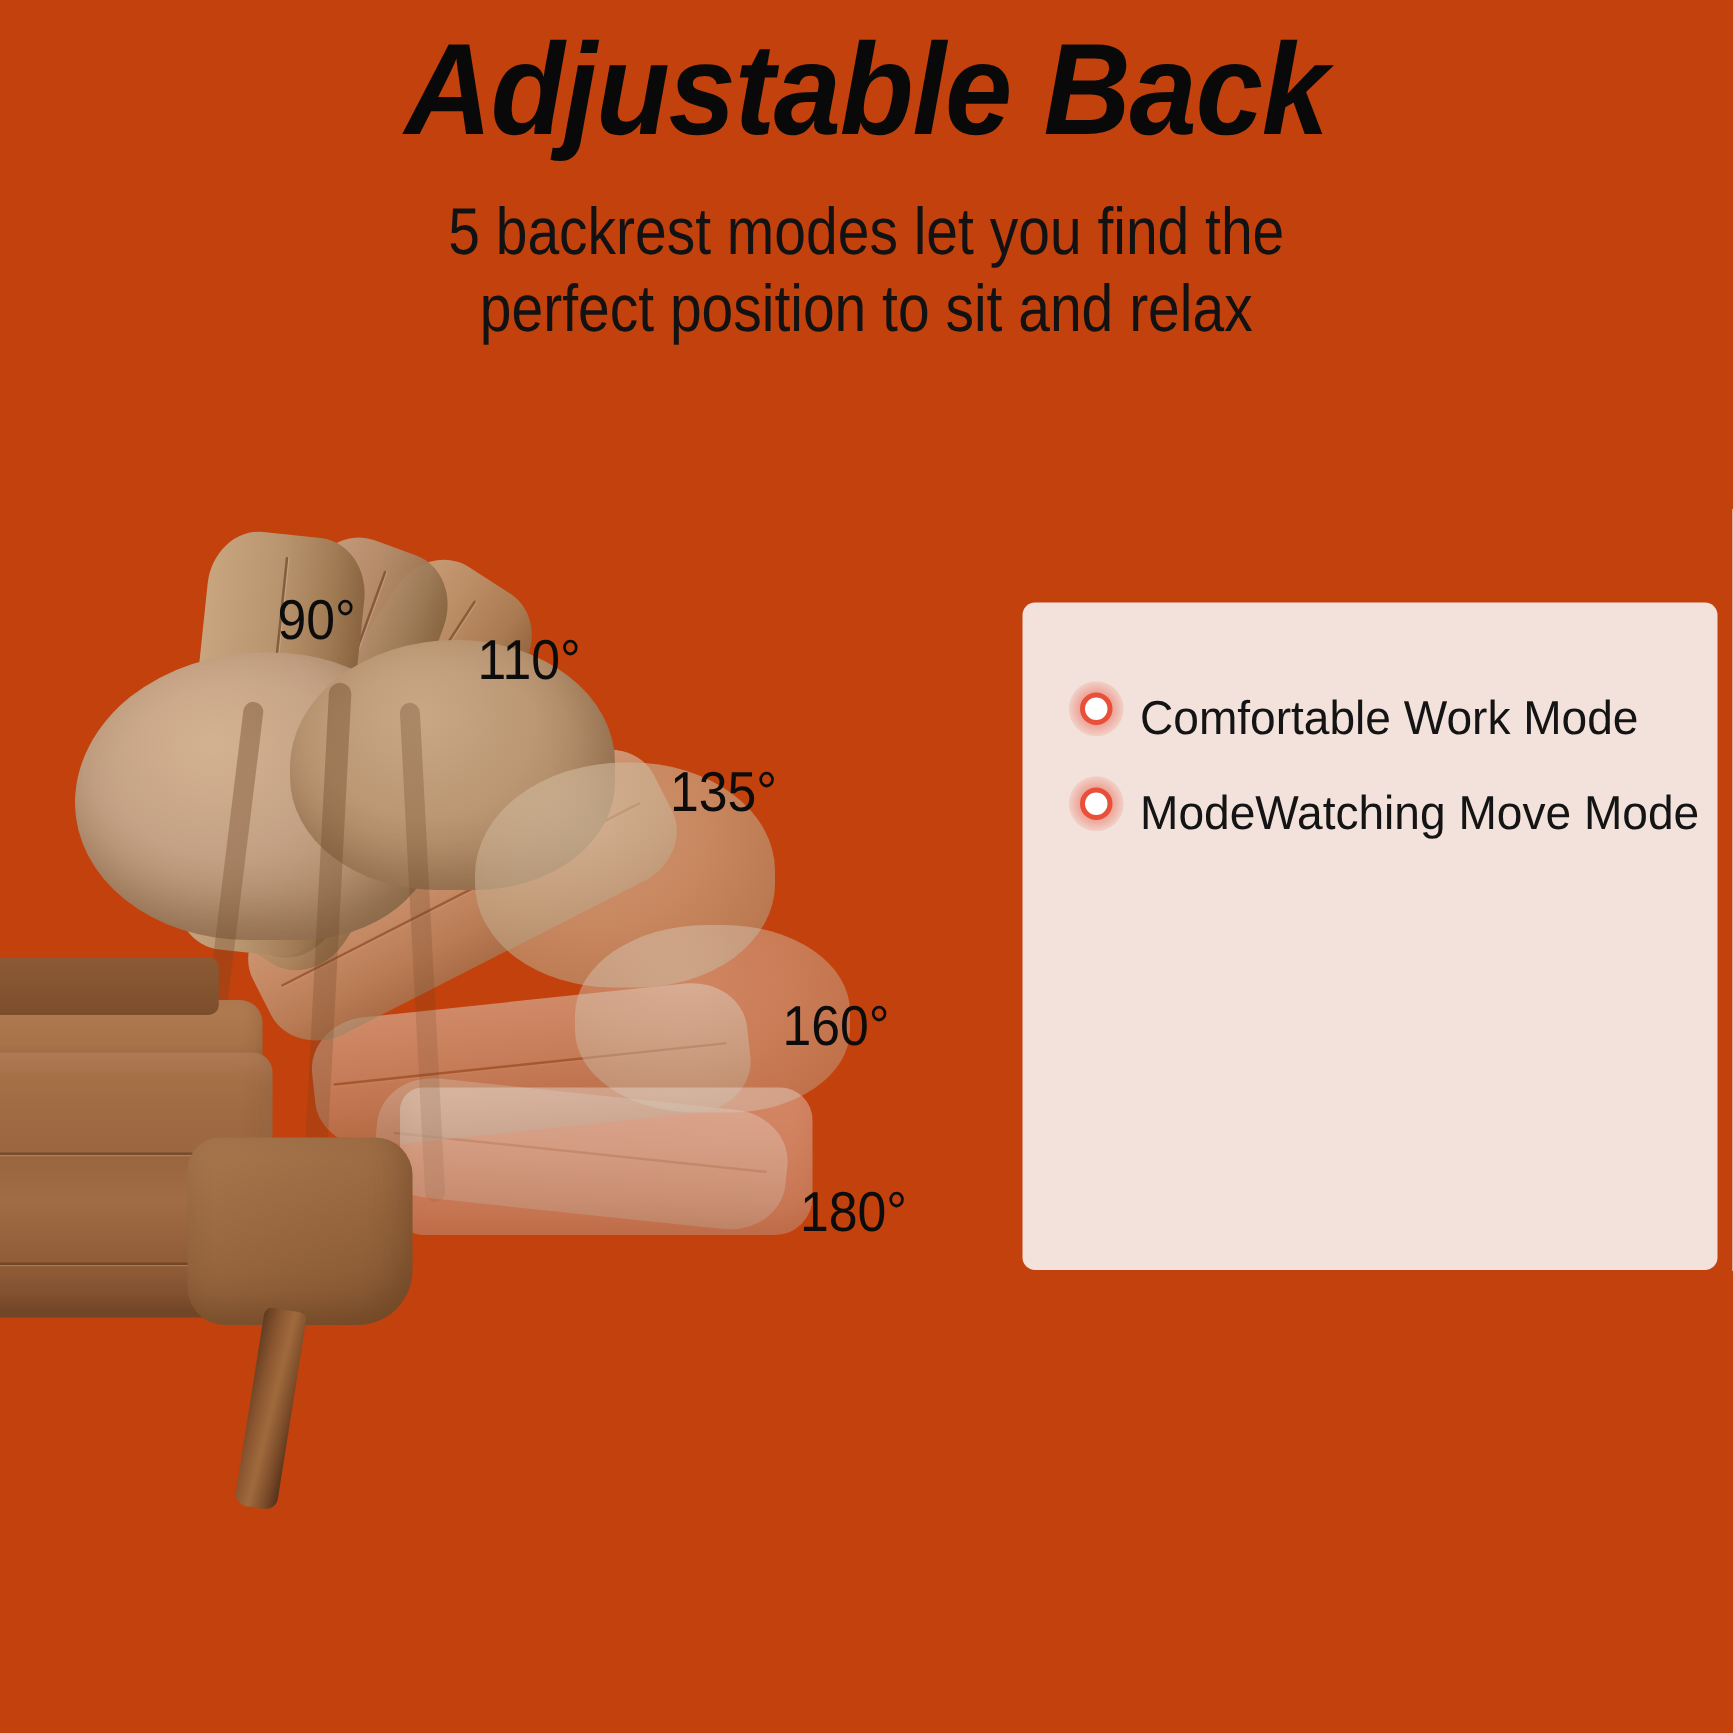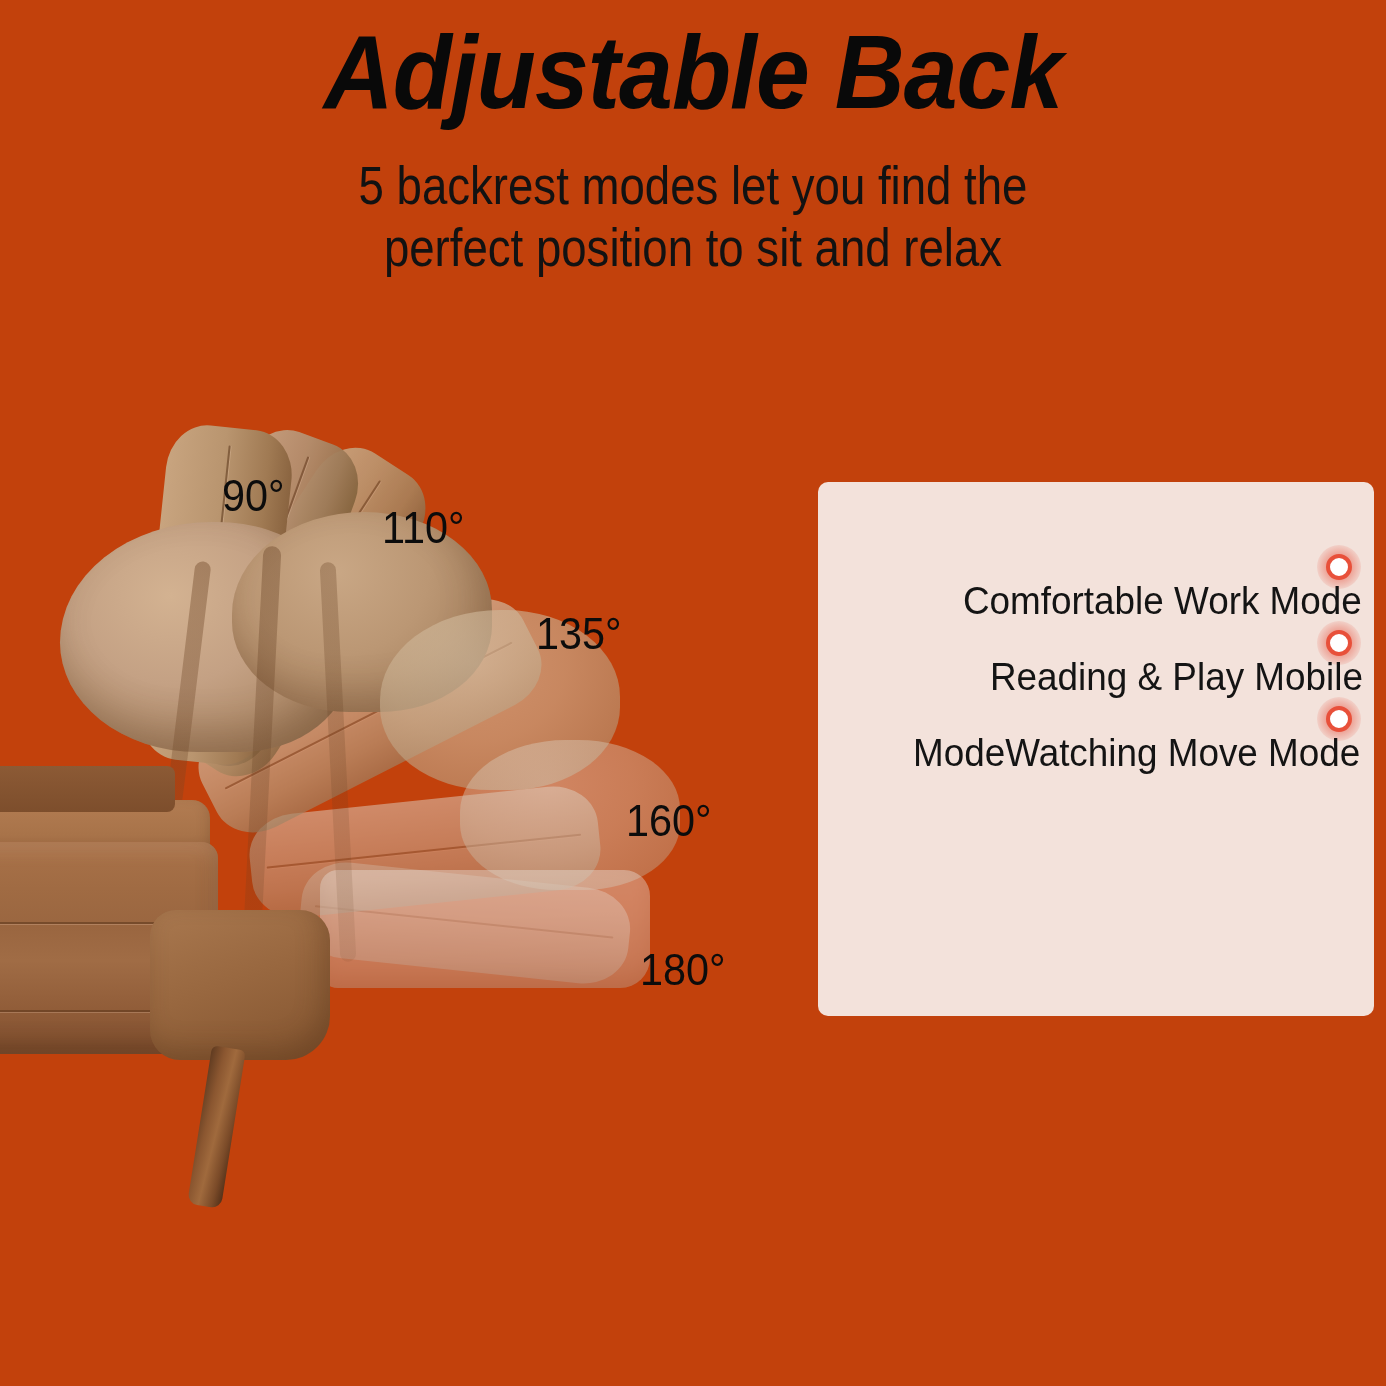--- a/index.html
+++ b/index.html
@@ -211,24 +211,23 @@
     border-radius: 10px;
   }
   #feature-list {
     position: absolute;
     left: 46px;
     top: 72px;
     width: 510px;
   }
   .feature-item {
     display: flex;
-    align-items: flex-end;
+    align-items: flex-start;
     height: 76px;
     margin-bottom: 0;
-    flex-direction: column;
   }
   .bullet {
     position: relative;
     flex: 0 0 auto;
     width: 26px;
     height: 26px;
     margin-right: 22px;
   }
   .bullet .glow {
     position: absolute;
@@ -366,27 +365,20 @@
     <div id="feature-list">
 
       <div class="feature-item">
         <span class="bullet">
           <span class="glow"></span>
             <span class="ring"></span>
         </span>
         <span class="feature-label">Comfortable Work Mode</span>
       </div>
 
-      <div class="feature-item">
-        <span class="bullet">
-          <span class="glow"></span>
-            <span class="ring"></span>
-        </span>
-        <span class="feature-label">Reading &amp; Play Mobile</span>
-      </div>
 
       <div class="feature-item">
         <span class="bullet">
           <span class="glow"></span>
             <span class="ring"></span>
         </span>
         <span class="feature-label">ModeWatching Move Mode</span>
       </div>
 
 

